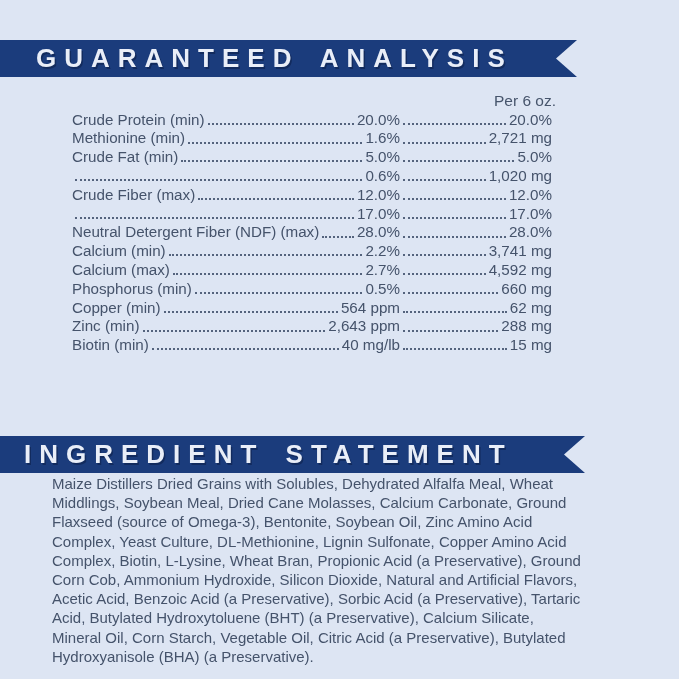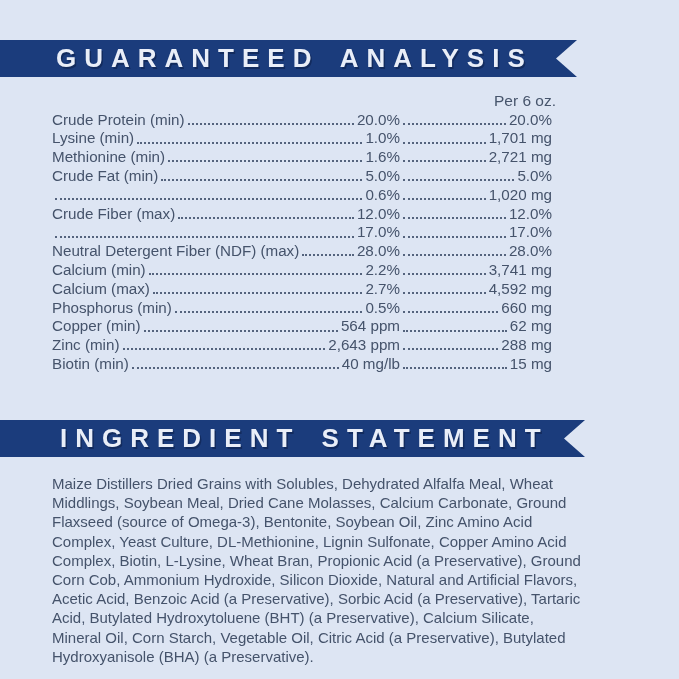--- a/index.html
+++ b/index.html
@@ -20,22 +20,22 @@
     color: #e9eef8;
     font-weight: bold;
     font-size: 26px;
     line-height: 37px;
     letter-spacing: 8px;
     word-spacing: 6px;
     white-space: nowrap;
     text-shadow: 1.5px 2px 0 rgba(8, 22, 58, 0.45);
     clip-path: polygon(0 0, 100% 0, calc(100% - 21px) 50%, 100% 100%, 0 100%);
   }
-  .banner-ga { top: 40px; width: 577px; padding-left: 56px; }
-  .banner-is { top: 420px; width: 585px; padding-left: 60px; }
+  .banner-ga { top: 40px; width: 577px; padding-left: 36px; }
+  .banner-is { top: 436px; width: 585px; padding-left: 24px; }
 
   .per-serving {
     position: absolute;
     top: 92px;
     left: 52px;
     width: 504px;
     text-align: right;
     font-size: 15.5px;
     color: #47556c;
   }
@@ -46,20 +46,21 @@
     left: 52px;
     width: 500px;
   }
   .arow {
     display: flex;
     align-items: flex-end;
     height: 18.8px;
     font-size: 15.2px;
     color: #45536b;
     white-space: nowrap;
+    margin-left: 20px;
   }
   .arow .lbl, .arow .mid, .arow .val { flex: 0 0 auto; line-height: 18.2px; }
   .leader {
     flex: 1 1 auto;
     min-width: 8px;
     border-bottom: 2px dotted #54637d;
     margin: 0 3px 4px 3px;
   }
   .right-col {
     flex: 0 0 auto;
@@ -92,29 +93,20 @@
   <div class="arow">
     <span class="lbl">Crude Protein (min)</span>
     <span class="leader"></span>
     <span class="mid">20.0%</span>
     <span class="right-col">
       <span class="leader"></span>
       <span class="val">20.0%</span>
     </span>
   </div>
 
-  <div class="arow">
-    <span class="lbl">Lysine (min)</span>
-    <span class="leader"></span>
-    <span class="mid">1.0%</span>
-    <span class="right-col">
-      <span class="leader"></span>
-      <span class="val">1,701 mg</span>
-    </span>
-  </div>
 
   <div class="arow">
     <span class="lbl">Methionine (min)</span>
     <span class="leader"></span>
     <span class="mid">1.6%</span>
     <span class="right-col">
       <span class="leader"></span>
       <span class="val">2,721 mg</span>
     </span>
   </div>

